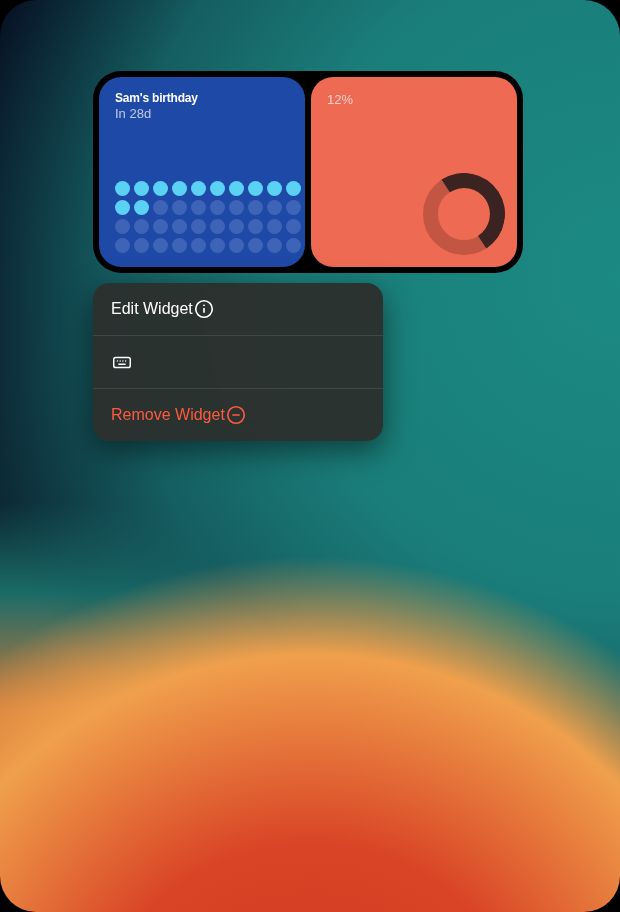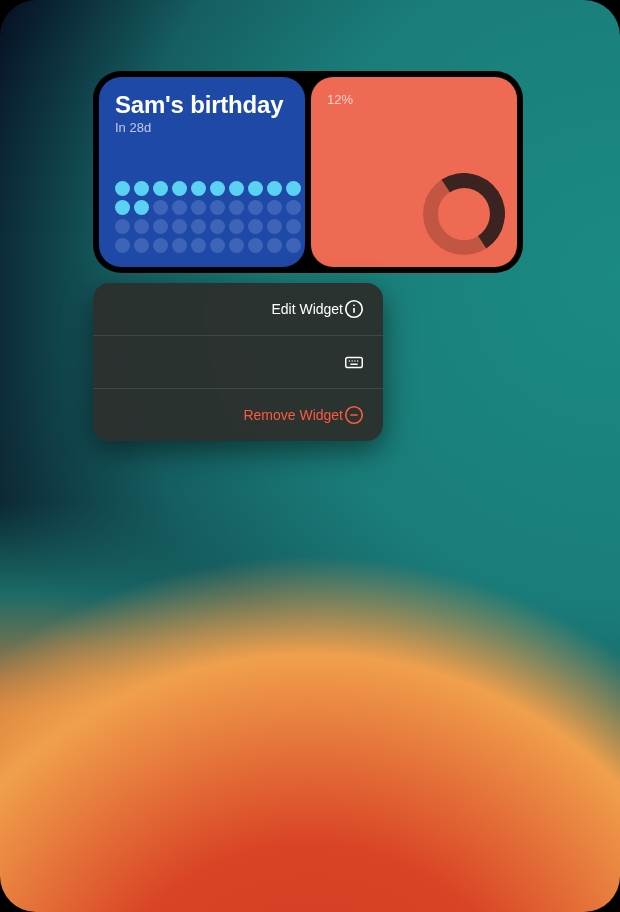--- a/index.html
+++ b/index.html
@@ -40,21 +40,21 @@
       padding: 14px 16px 12px 16px;
       position: relative;
       display: flex;
       flex-direction: column;
     }
     .w-blue { background: #1f49a6; }
     .w-red  { background: #ee6a52; }
 
     .w-title {
       color: #fff;
-      font-size: 24px;
+      font-size: 12px;
       font-weight: 600;
       letter-spacing: -0.2px;
     }
     .w-sub {
       color: rgba(255,255,255,0.7);
       font-size: 13px;
       font-weight: 500;
       margin-top: 1px;
     }
 
@@ -104,24 +104,24 @@
       width: 290px;
       border-radius: 16px;
       overflow: hidden;
       background: rgba(44,48,46,0.96);
       backdrop-filter: blur(10px);
       box-shadow: 0 10px 30px rgba(0,0,0,0.5);
     }
     .menu-item {
       display: flex;
       align-items: center;
-      justify-content: flex-end;
+      justify-content: flex-start;
       padding: 15px 18px 15px 18px;
       color: #fff;
-      font-size: 14px;
+      font-size: 16px;
       font-weight: 400;
       border-top: 1px solid rgba(255,255,255,0.1);
       cursor: pointer;
     }
     .menu-item:first-child { border-top: none; }
     .menu-item.danger { color: #ff5a3d; }
     .menu-icon {
       width: 22px; height: 22px;
       display: flex; align-items: center; justify-content: center;
       flex-shrink: 0;

